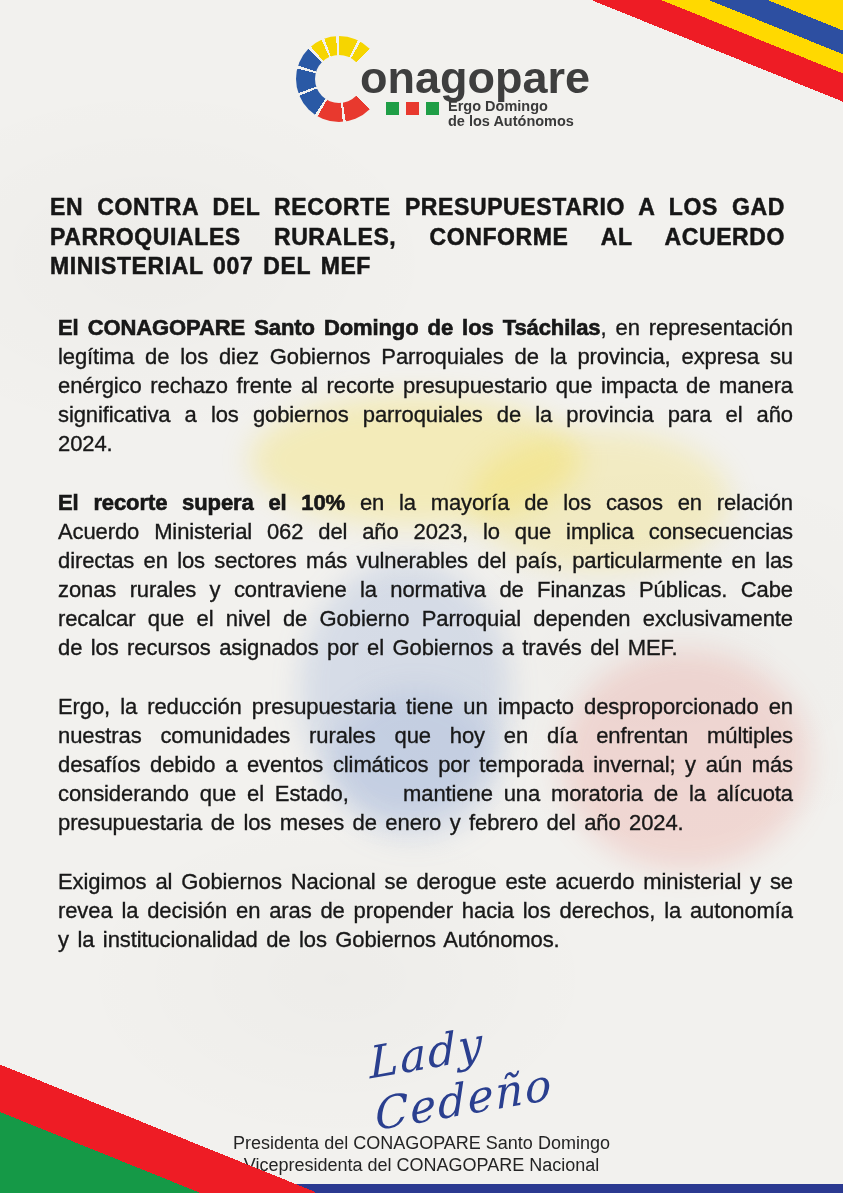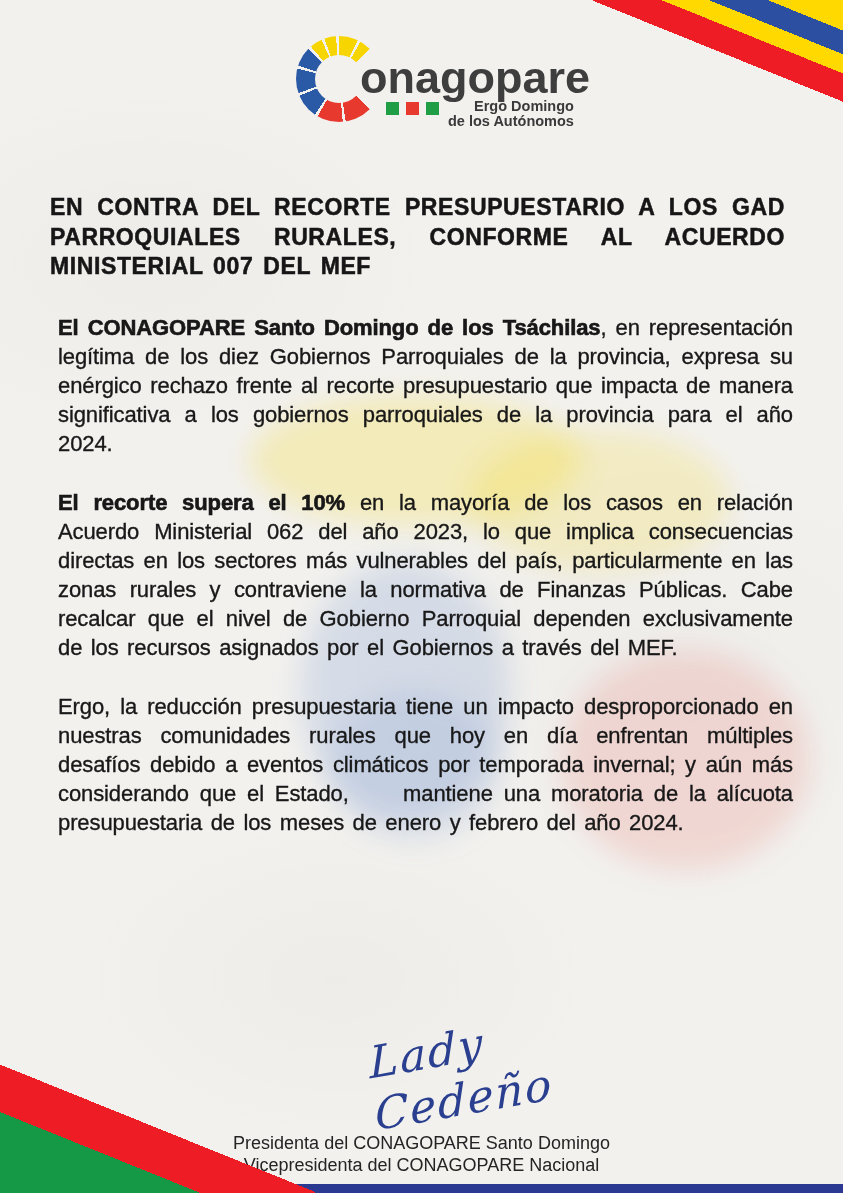--- a/index.html
+++ b/index.html
@@ -41,21 +41,21 @@
       rgba(0,0,0,0) 0 54%,
       #ee1c25 54% 71%,
       #159947 71% 100%);
   }
   
   .bottom-bar{
     position:absolute;bottom:0;left:140px;right:0;height:9px;z-index:2;
   }
 
   
-  .logo{position:absolute;left:0;top:0;width:684px;height:160px;text-align:right;}
+  .logo{position:absolute;left:0;top:0;width:684px;height:160px;}
   .logo-ring{
     position:absolute;left:296px;top:36px;width:86px;height:86px;border-radius:50%;
     background:conic-gradient(from 0deg,
       #f6d500 0deg 26deg, #f2f1ee 26deg 30deg, #f6d500 30deg 45deg,
       #f2f1ee 45deg 135deg,
       #e8392e 135deg 171deg, #f2f1ee 171deg 175deg, #e8392e 175deg 210deg,
       #f2f1ee 210deg 214deg,
       #2a59a5 214deg 247deg, #f2f1ee 247deg 251deg, #2a59a5 251deg 284deg,
       #f2f1ee 284deg 288deg, #2a59a5 288deg 315deg,
       #f2f1ee 315deg 319deg, #f6d500 319deg 336deg, #f2f1ee 336deg 340deg,
@@ -136,20 +136,21 @@
 
 <div class="content">
   <h1 class="doc-title">EN CONTRA DEL RECORTE PRESUPUESTARIO A LOS GAD PARROQUIALES RURALES, CONFORME AL ACUERDO MINISTERIAL 007 DEL MEF</h1>
 
   <p class="para"><span class="lead">El CONAGOPARE Santo Domingo de los Tsáchilas</span><span>, en representación legítima de los diez Gobiernos Parroquiales de la provincia, expresa su enérgico rechazo frente al recorte presupuestario que impacta de manera significativa a los gobiernos parroquiales de la provincia para el año 2024.</span></p>
 
   <p class="para"><span class="lead">El recorte supera el 10%</span><span> en la mayoría de los casos en relación Acuerdo Ministerial 062 del año 2023, lo que implica consecuencias directas en los sectores más vulnerables del país, particularmente en las zonas rurales y contraviene la normativa de Finanzas Públicas. Cabe recalcar que el nivel de Gobierno Parroquial dependen exclusivamente de los recursos asignados por el Gobiernos a través del MEF.</span></p>
 
   <p class="para"><span>Ergo, la reducción presupuestaria tiene un impacto desproporcionado en nuestras comunidades rurales que hoy en día enfrentan múltiples desafíos debido a eventos climáticos por temporada invernal; y aún más considerando que el Estado,&nbsp;&nbsp;&nbsp;&nbsp; mantiene una moratoria de la alícuota presupuestaria de los meses de enero y febrero del año 2024.</span></p>
 
+  <p class="para"><span>Exigimos al Gobiernos Nacional se derogue este acuerdo ministerial y se revea la decisión en aras de propender hacia los derechos, la autonomía y la institucionalidad de los Gobiernos Autónomos.</span></p>
 </div>
 
 <svg class="signature" viewBox="0 0 280 135" width="280" height="135">
   <g transform="rotate(-10 140 68) skewX(-8)">
     <text class="sig-text" x="88" y="56" font-size="44">Lady</text>
     <text class="sig-text" x="92" y="108" font-size="44">Cedeño</text>
   </g>
 </svg>
 
 <div class="footer-titles">

